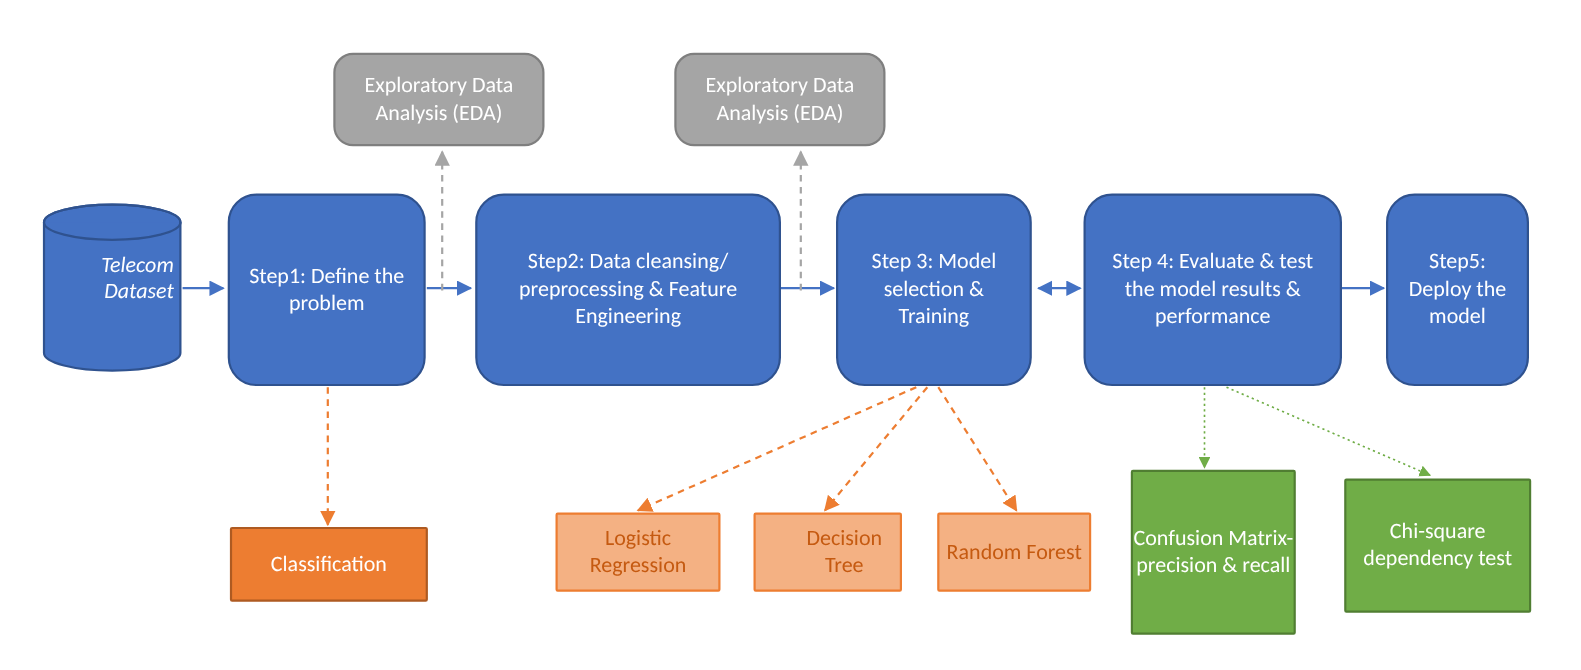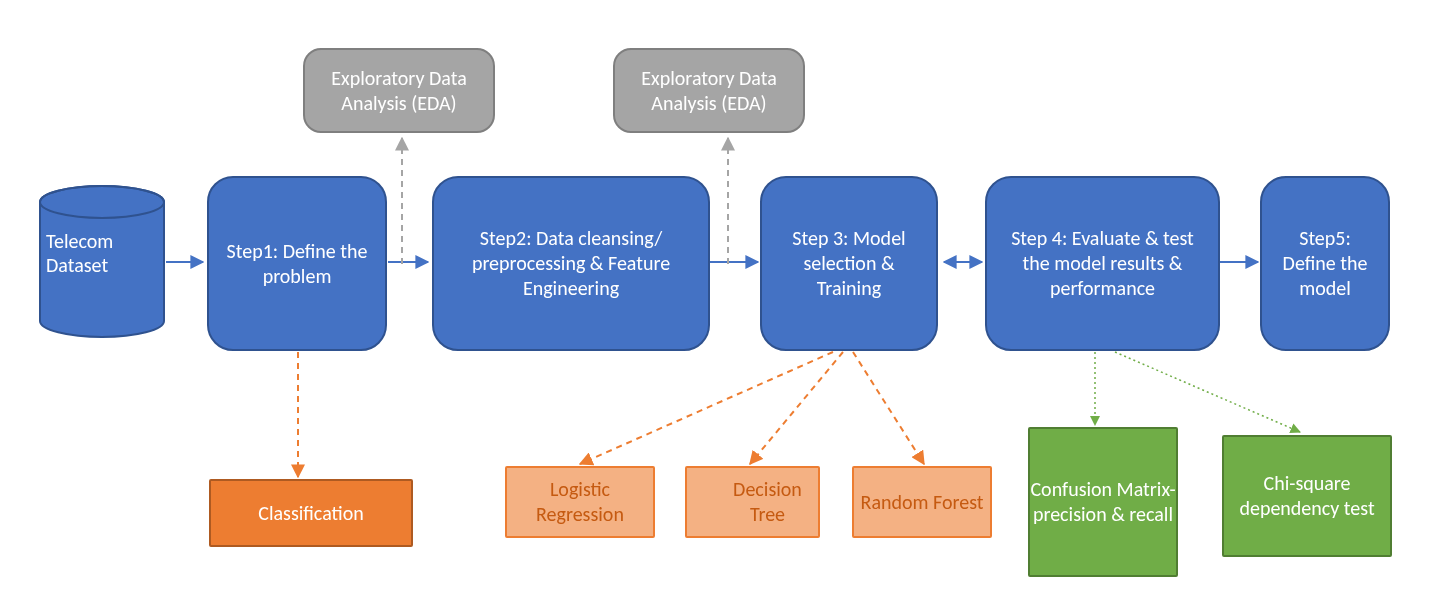--- a/index.html
+++ b/index.html
@@ -43,22 +43,23 @@
     position: absolute;
     color: #ffffff;
     font-size: 20px;
   }
   .cylinder svg { position: absolute; top:0; left:0; }
   .cylinder .label {
     position: absolute;
     left: 0; right: 0;
     top: 40%;
     transform: translateY(-35%);
-    text-align: left;
+    text-align: right;
     padding: 0 8px;
+    font-style: italic;
   }
   
   .orange-solid {
     background: #ED7D31;
     color: #ffffff;
     border: 2px solid #AE5A21;
     font-size: 20px;
     border-radius: 2px;
   }
   
@@ -146,24 +147,24 @@
 <div class="node step" style="left:432px; top:176px; width:278px; height:175px;">
   <span>Step2: Data cleansing/ preprocessing &amp; Feature Engineering</span>
 </div>
 <div class="node step" style="left:760px; top:176px; width:178px; height:175px;">
   <span>Step 3: Model selection &amp; Training</span>
 </div>
 <div class="node step" style="left:985px; top:176px; width:235px; height:175px;">
   <span>Step 4: Evaluate &amp; test the model results &amp; performance</span>
 </div>
 <div class="node step" style="left:1260px; top:176px; width:130px; height:175px;">
-  <span>Step5: Define the model</span>
+  <span>Step5: Deploy the model</span>
 </div>
 
-<div class="node orange-solid" style="left:209px; top:479px; width:204px; height:68px;">
+<div class="node orange-solid" style="left:209px; top:479px; width:180px; height:68px;">
   <span>Classification</span>
 </div>
 
 <div class="node orange-light" style="left:505px; top:466px; width:150px; height:72px;">
   <span>Logistic Regression</span>
 </div>
 <div class="node orange-light" style="left:685px; top:466px; width:135px; height:72px;padding-left:30px;">
   <span>Decision Tree</span>
 </div>
 <div class="node orange-light" style="left:852px; top:466px; width:140px; height:72px;">

